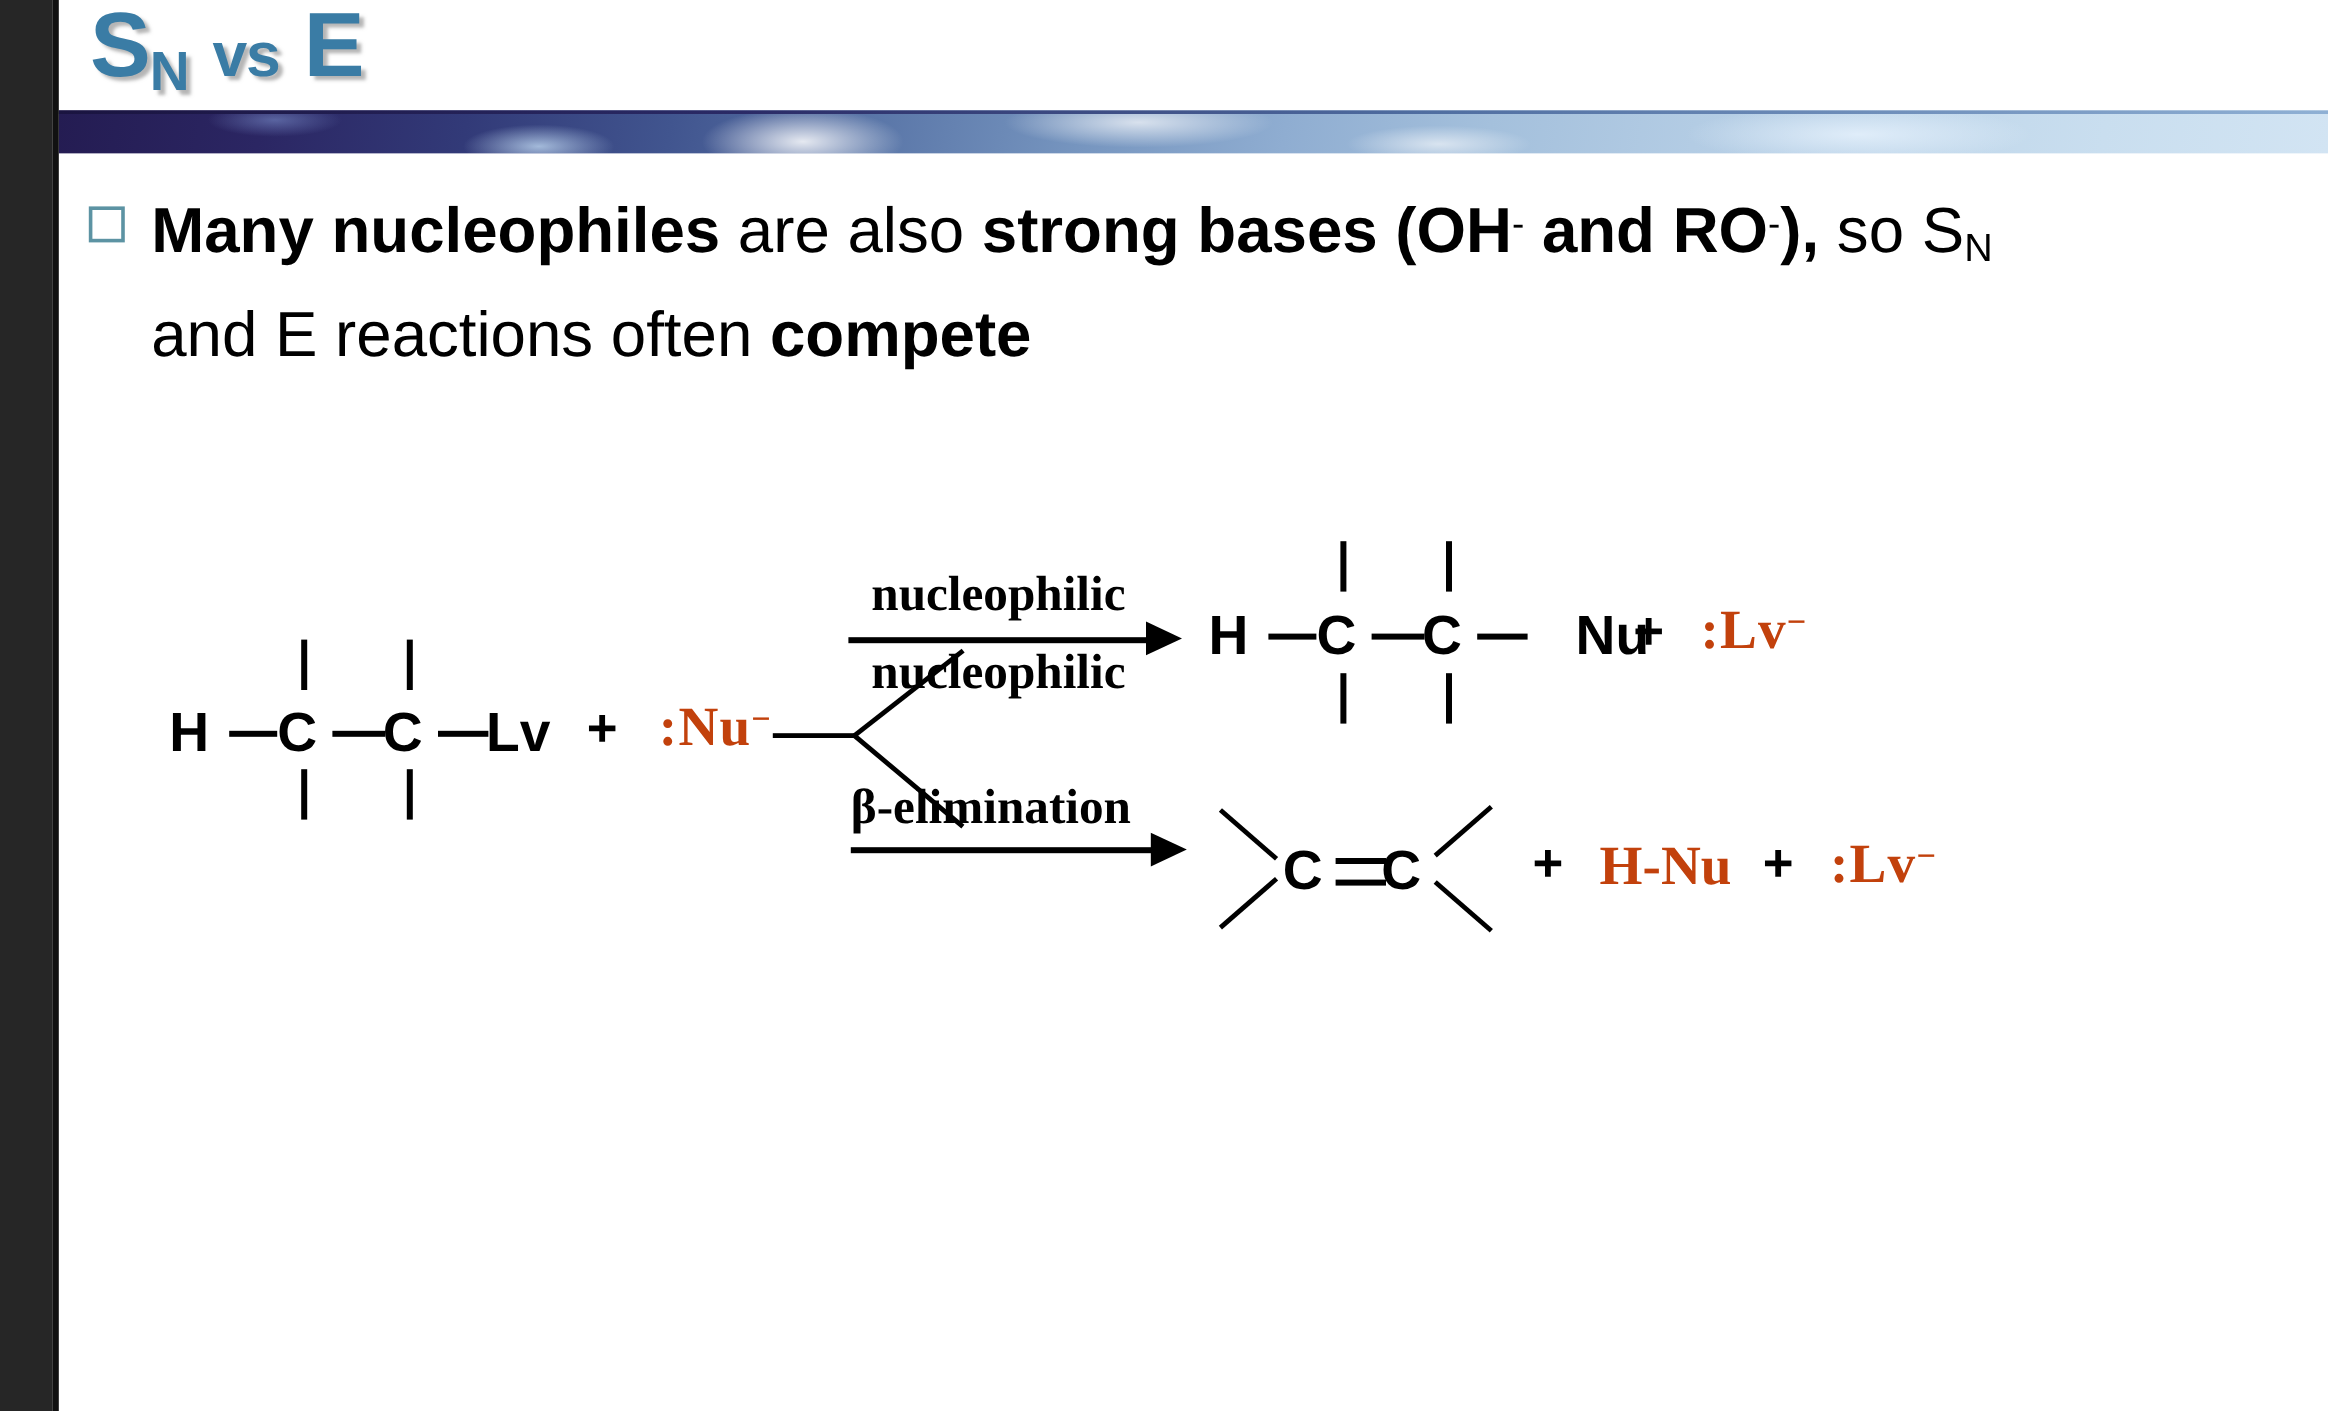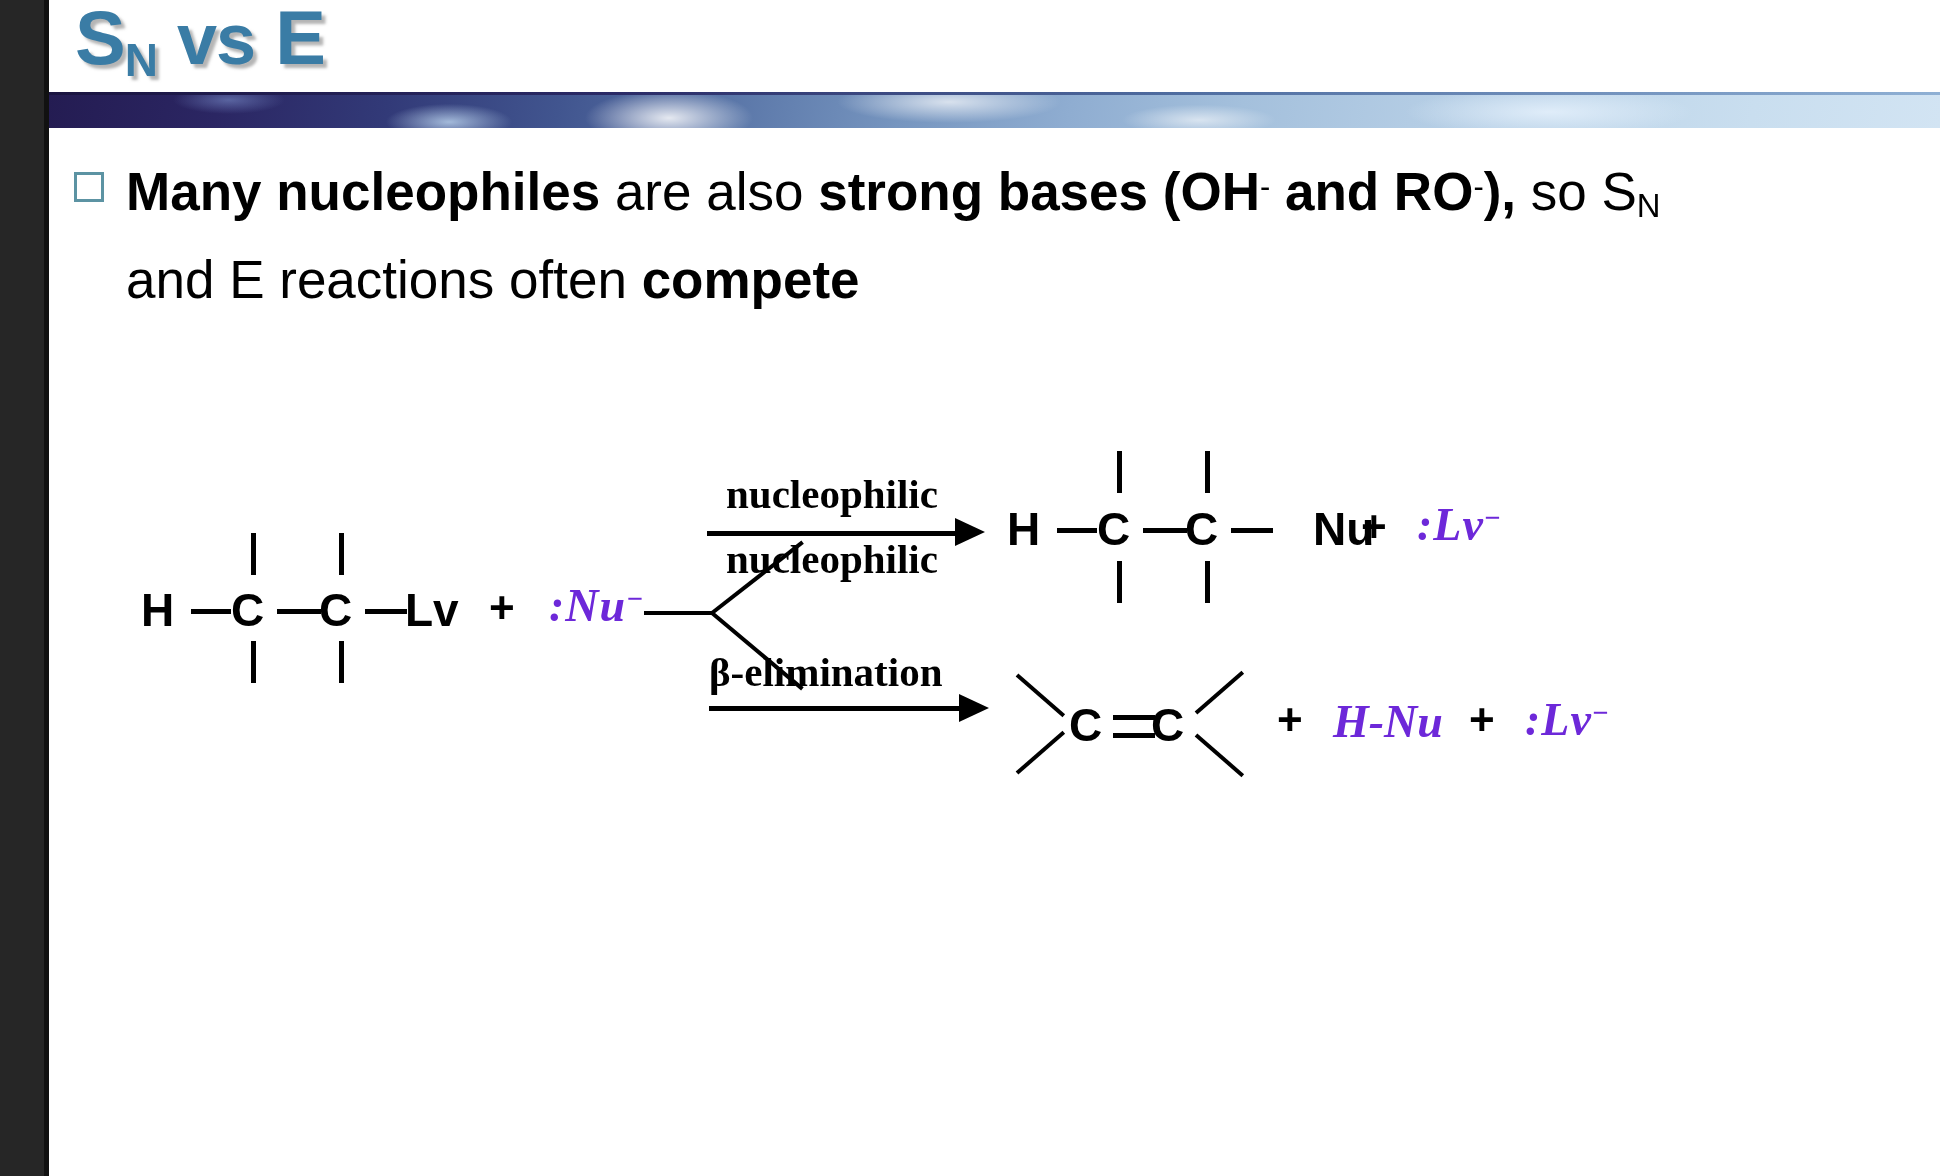--- a/index.html
+++ b/index.html
@@ -40,21 +40,21 @@
     color: #3A7CA5;
     letter-spacing: -1px;
     text-shadow: 4px 4px 3px rgba(120,120,120,0.55);
     white-space: nowrap;
   }
   #slide-title .sub {
     font-size: 46px;
     vertical-align: -0.26em;
   }
   #slide-title .vs {
-    font-size: 72px;
+    font-size: 52px;
     text-align: right;
   }
 
   
   #banner {
     position: absolute; left: 49px; top: 92px;
     width: 1891px; height: 36px;
     background:
       radial-gradient(ellipse 120px 40px at 620px 26px, rgba(255,255,255,0.85), rgba(255,255,255,0) 70%),
       radial-gradient(ellipse 160px 30px at 900px 10px, rgba(255,255,255,0.7), rgba(255,255,255,0) 70%),
@@ -119,23 +119,22 @@
     position: absolute;
     font-family: "Liberation Sans", sans-serif;
     font-weight: bold;
     color: #000;
     white-space: nowrap;
   }
   .chem-serif {
     position: absolute;
     font-family: "Liberation Serif", serif;
     font-weight: bold;
-    color: #6d28d9;
-    white-space: nowrap;
-    font-style: italic;
+    color: #c2410c;
+    white-space: nowrap;
   }
   .atom { font-size: 46px; }
   .bond-h {
     position: absolute;
     height: 5px; background: #000;
   }
   .bond-v {
     position: absolute;
     width: 5px; background: #000;
   }

